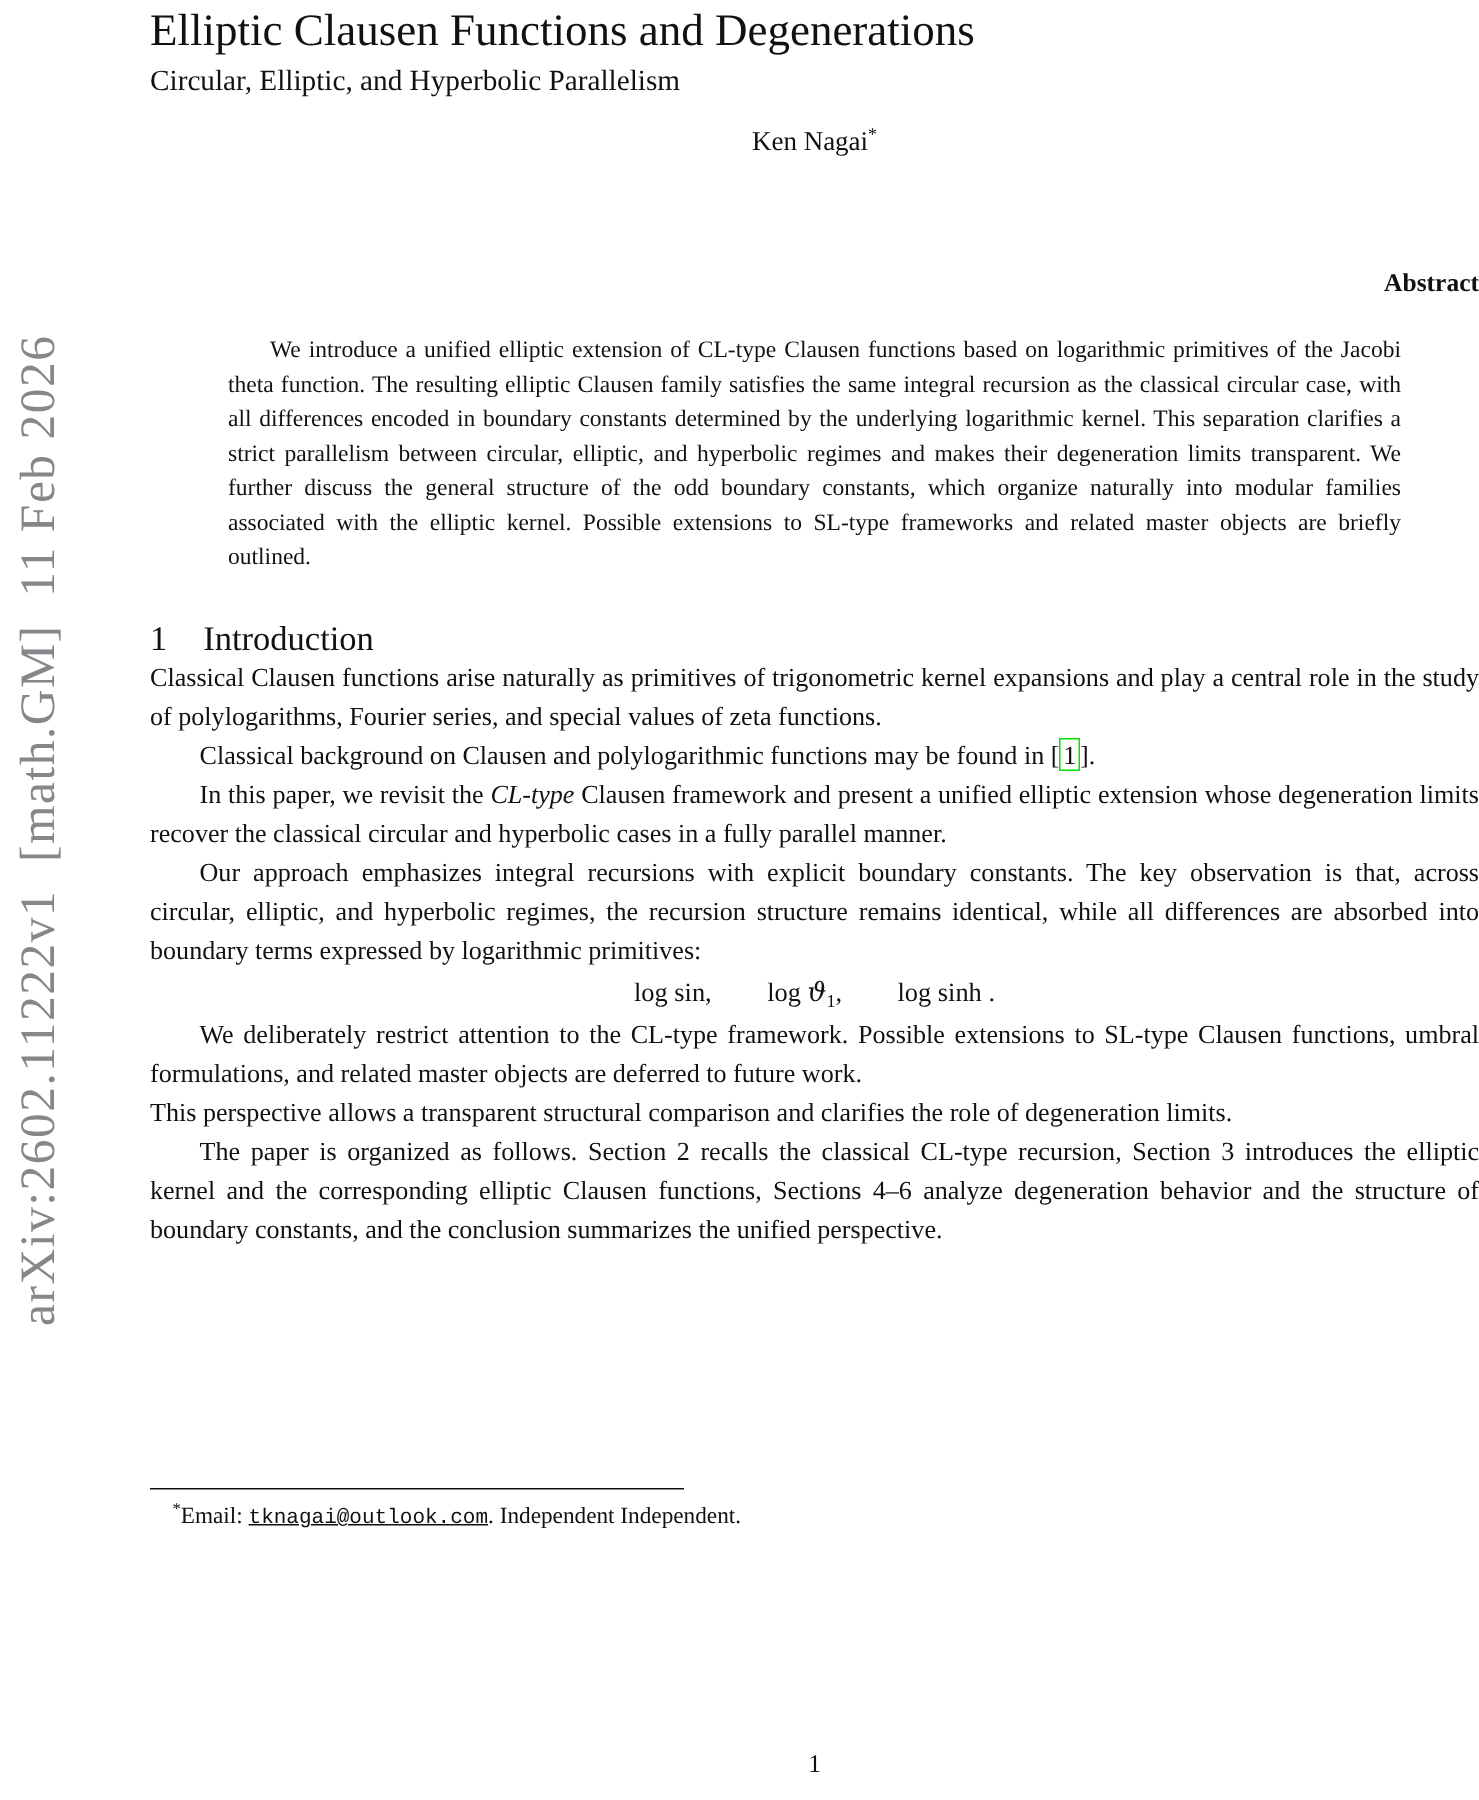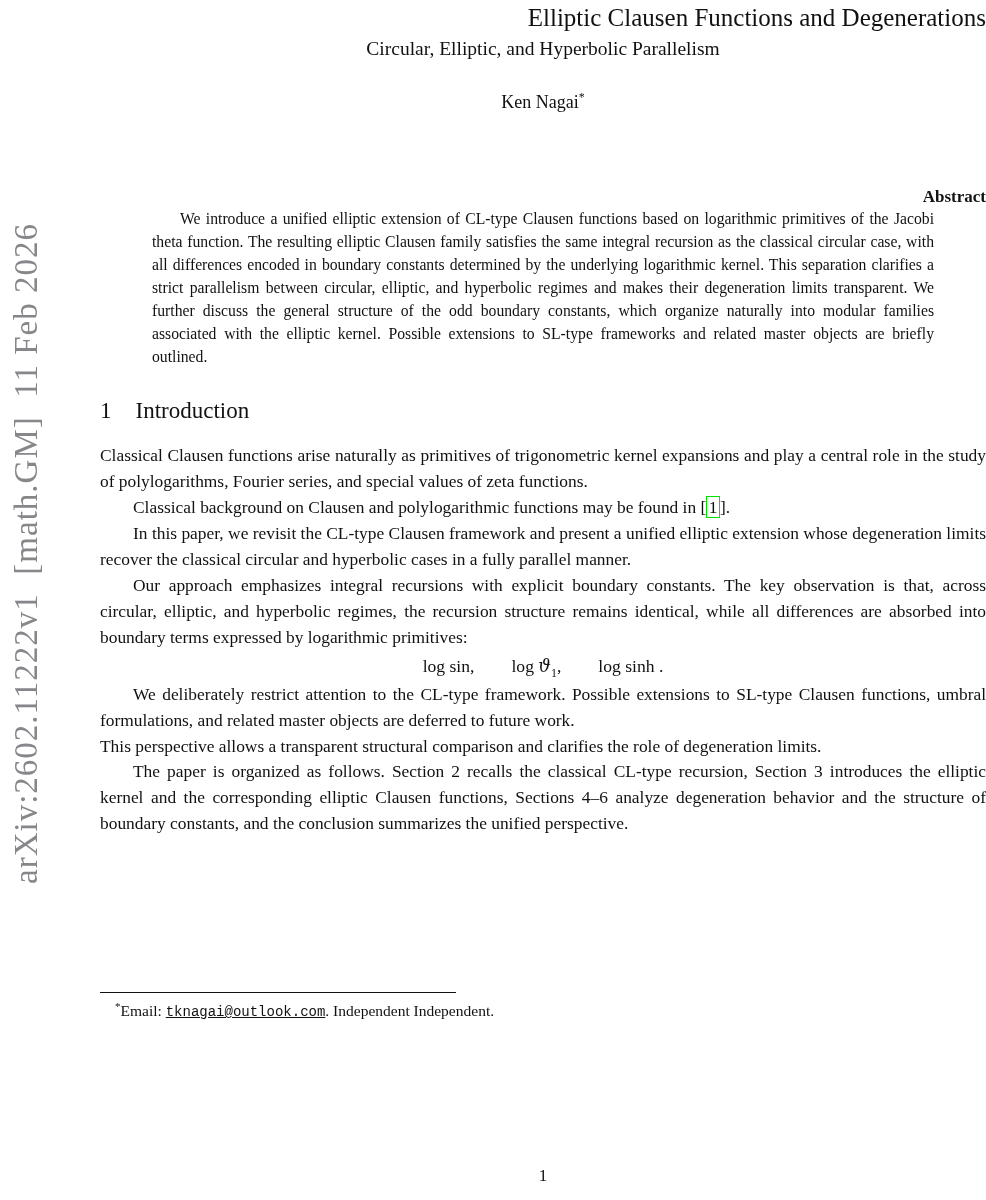--- a/index.html
+++ b/index.html
@@ -24,66 +24,65 @@
     color: #87878b;
   }
   .content {
     position: absolute;
     left: 100px;
     top: 0;
     width: 886px;
   }
   .title {
     margin: 4px 0 0 0;
-    text-align: right;
-    font-size: 25px;
+    text-align: left;
+    font-size: 30px;
     font-weight: 400;
     line-height: 1.15;
   }
   .subtitle {
     margin: 5px 0 0 0;
-    text-align: center;
     font-size: 19.5px;
     font-weight: 400;
   }
   .author {
-    margin-top: 30px;
+    margin-top: 16px;
     text-align: center;
     font-size: 18px;
   }
   .author sup { font-size: 12px; }
   .abstract-heading {
     margin-top: 74px;
     text-align: right;
     font-size: 17px;
     font-weight: 700;
   }
   .abstract-text {
-    margin: 0 auto 0 auto;
+    margin: 23px auto 0 auto;
     width: 782px;
     font-size: 15.7px;
     line-height: 1.47;
     text-align: justify;
     text-indent: 28px;
   }
   .section-heading {
     margin: 30px 0 0 0;
     font-size: 23px;
     font-weight: 400;
   }
   .section-heading .sec-num { margin-right: 24px; }
   p.body {
     margin: 0;
     font-size: 17.4px;
     line-height: 1.49;
     text-align: justify;
   }
-  p.body.first { margin-top: 19px; }
+  p.body.first { }
   .indent { text-indent: 33px; }
-  .emph { }
+  .emph { font-style: italic; }
   .math-line {
     margin: 5px 0;
     text-align: center;
     font-size: 17.6px;
   }
   .math-term + .math-term { margin-left: 37px; }
   .math-term sub { font-size: 12px; line-height: 0; }
   .vartheta { font-style: italic; font-family: "DejaVu Serif", serif; }
   .cite {
     border: 1.6px solid #00e400;

